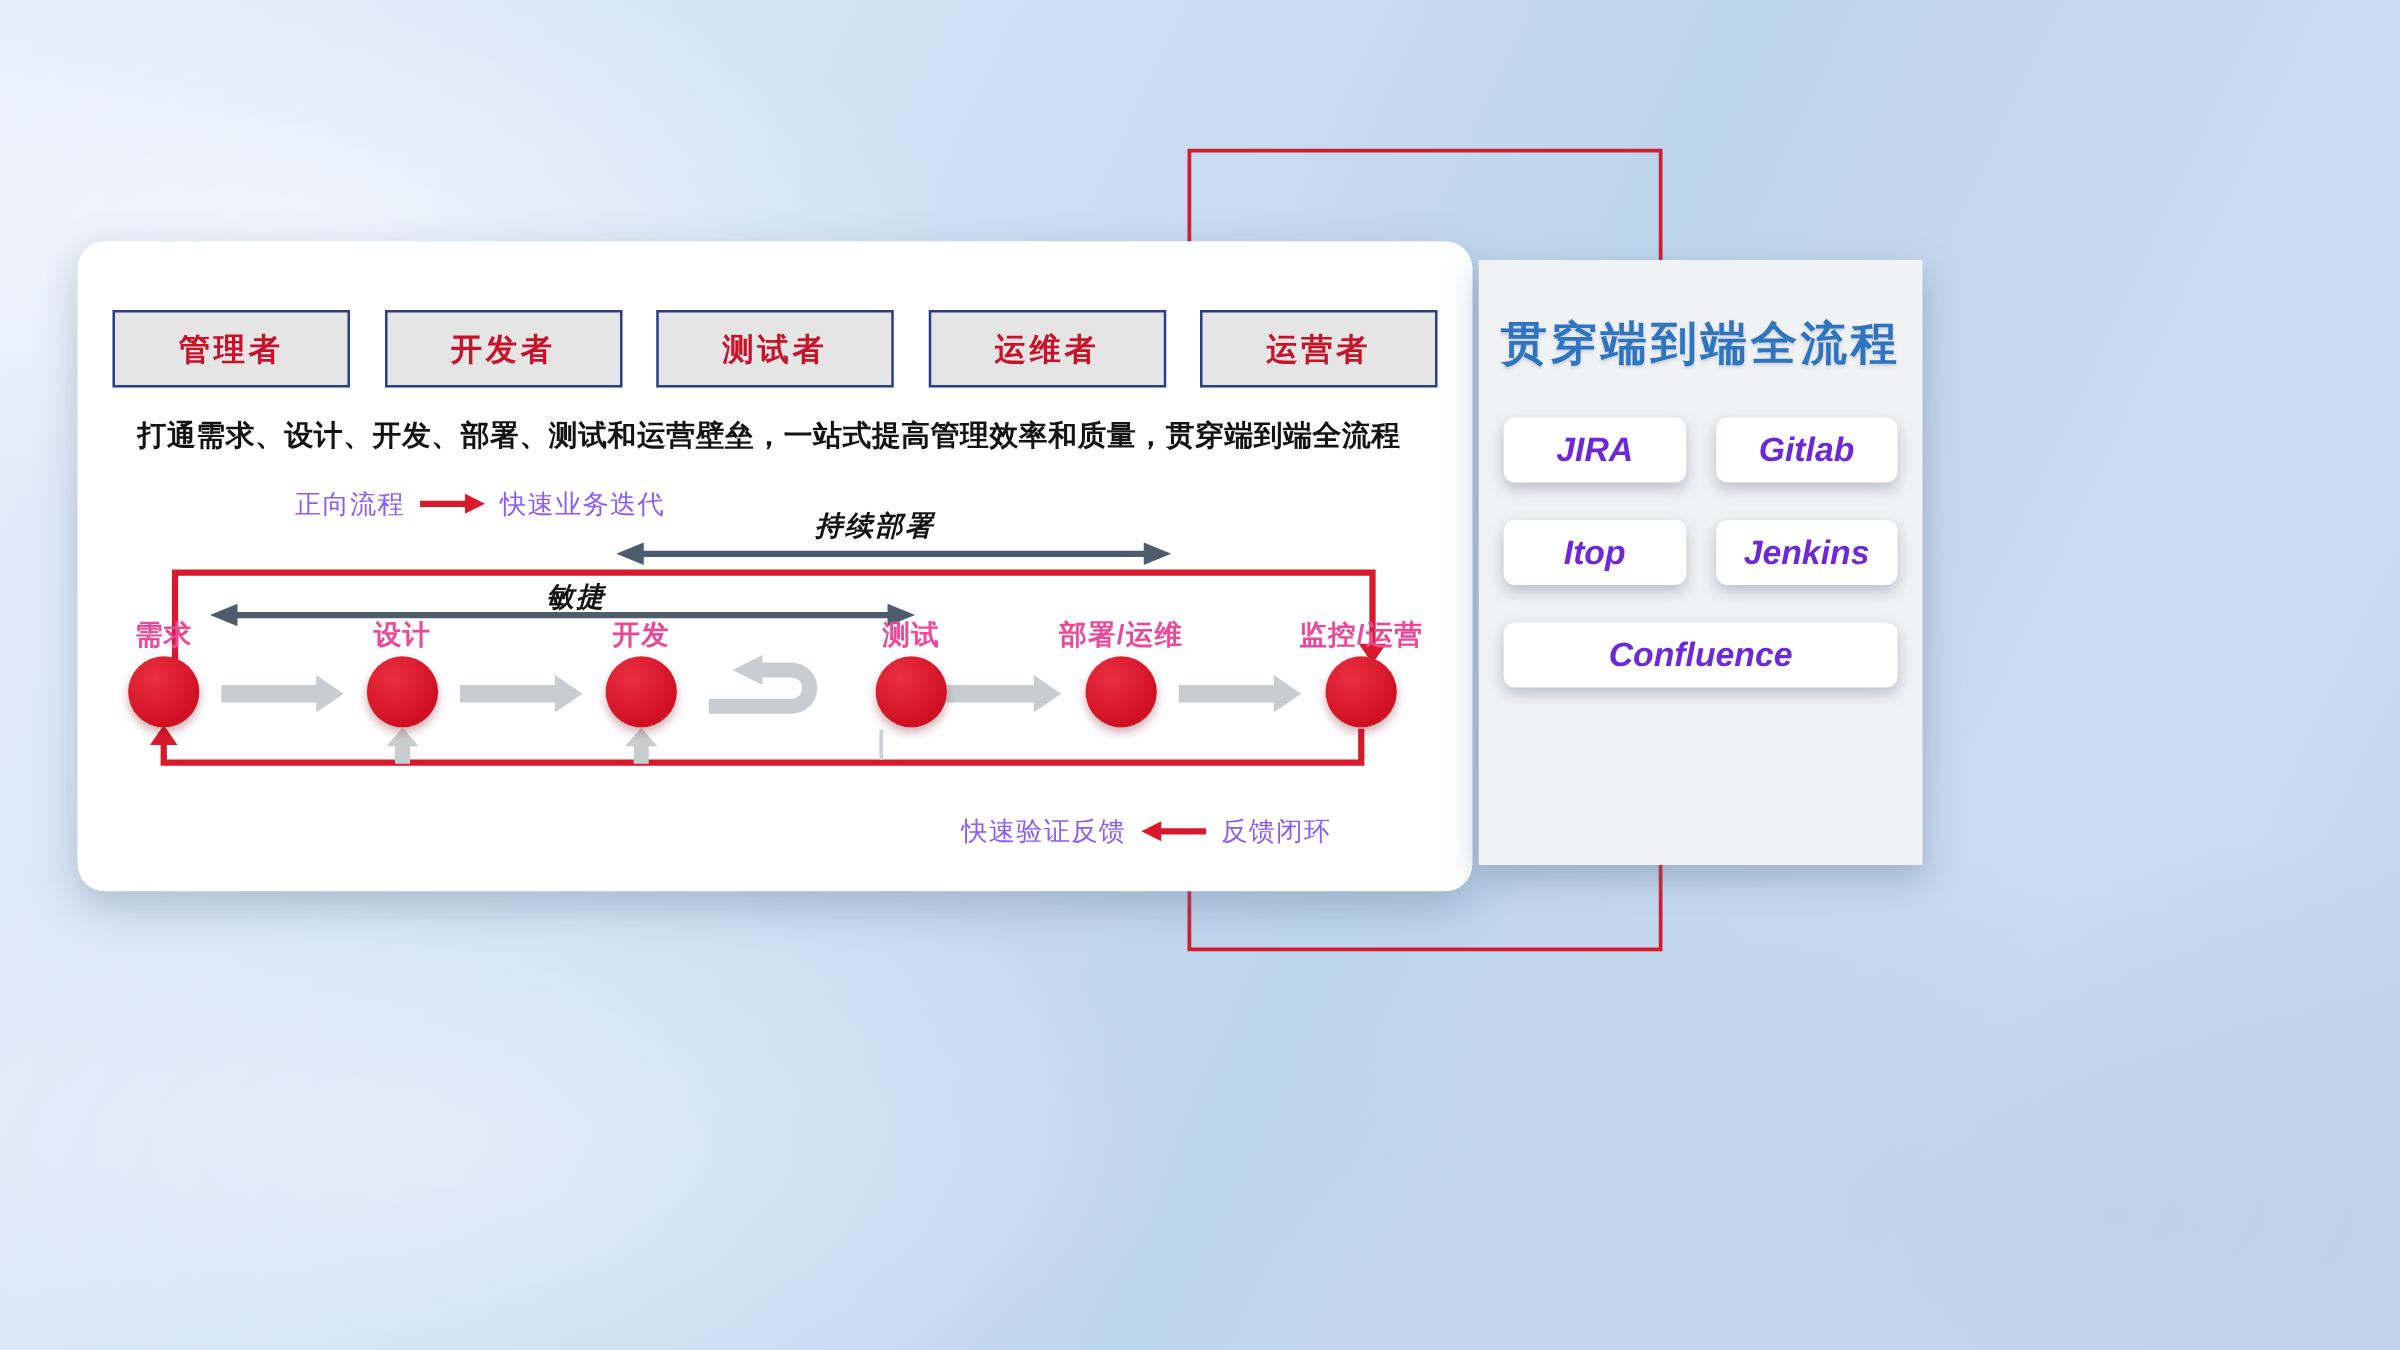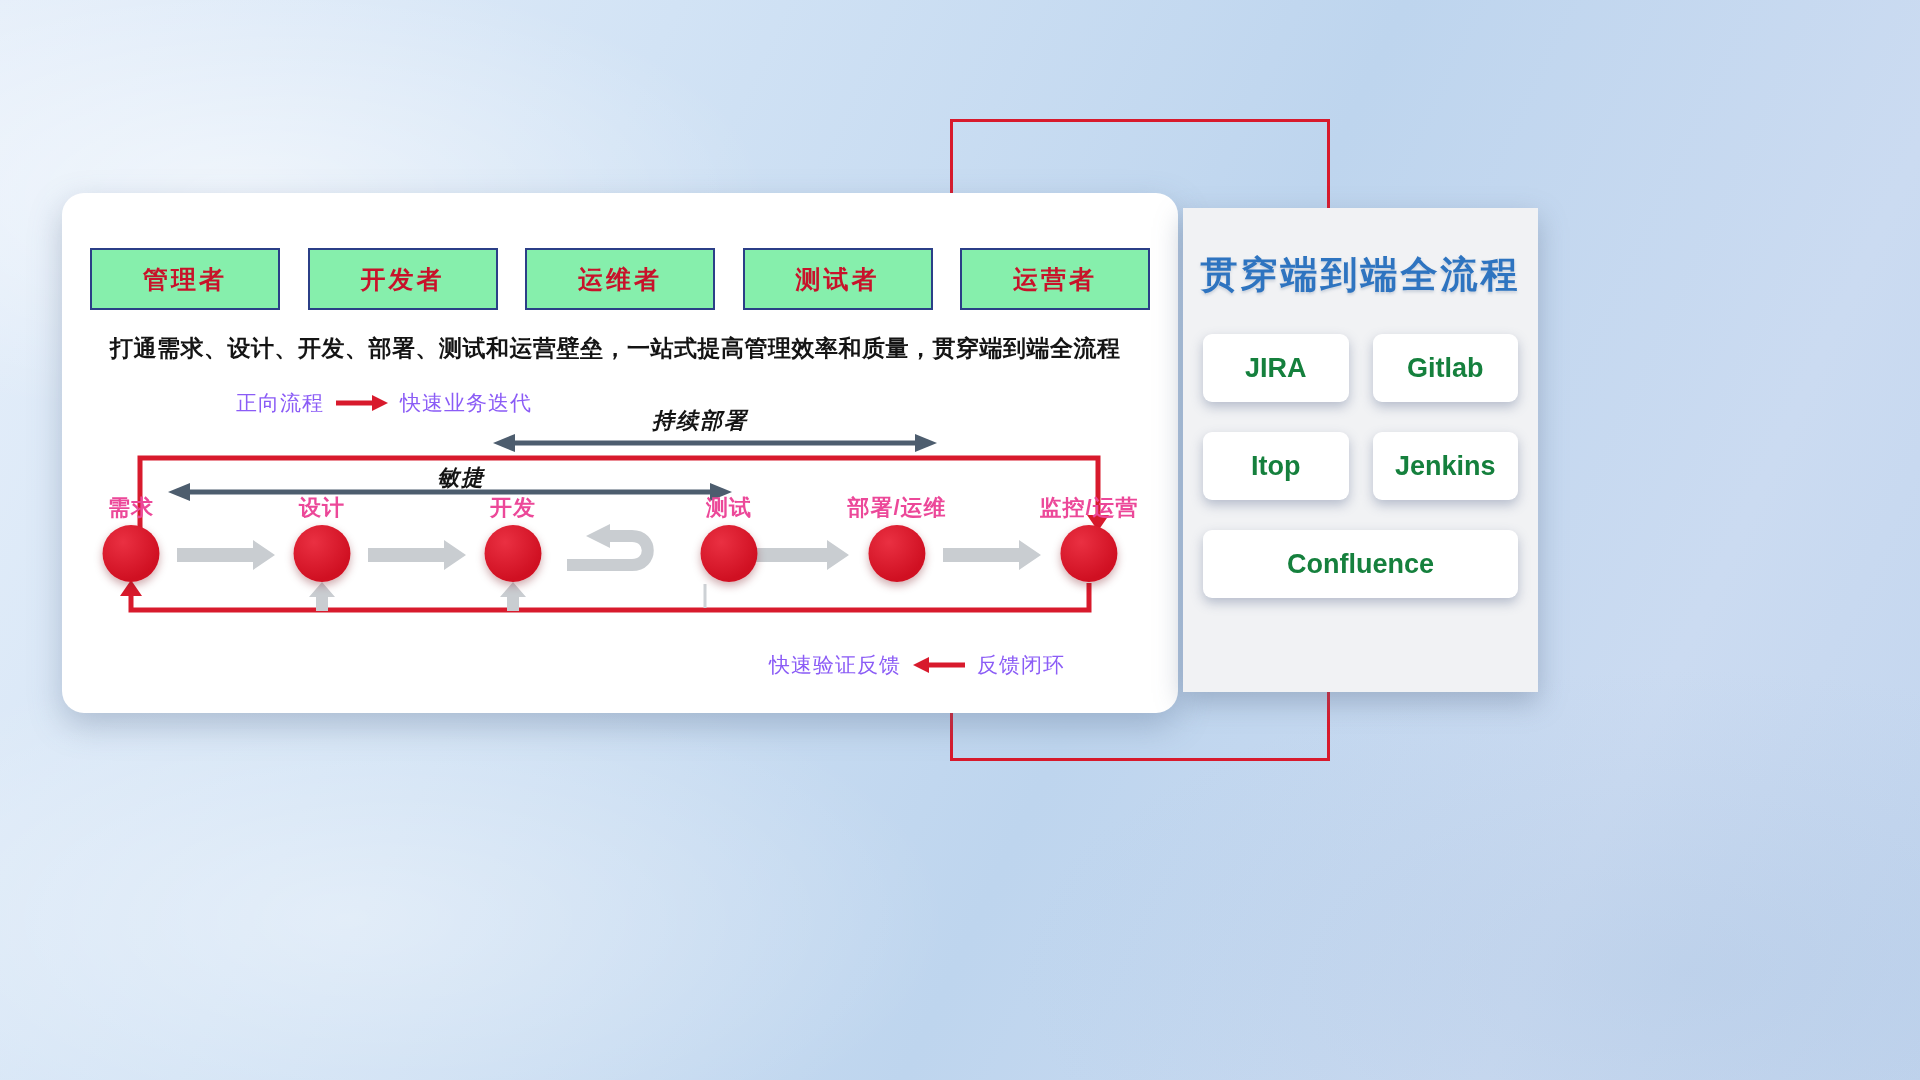--- a/index.html
+++ b/index.html
@@ -32,21 +32,21 @@
     box-shadow: 0 12px 32px rgba(90,110,140,0.35);
     z-index: 2;
   }
 
   .roles-row {
     position: absolute; left: 28px; top: 55px; width: 1060px;
     display: flex; justify-content: space-between;
   }
   .role-box {
     width: 190px; height: 62px;
-    border: 2px solid #2b3f87; background: #86efac;
+    border: 2px solid #2b3f87; background: #e5e5e5;
     display: flex; align-items: center; justify-content: center;
     color: #c8122a; font-size: 25px; font-weight: bold; letter-spacing: 3px;
   }
 
   .description {
     position: absolute; left: 48px; top: 140px; width: 1040px;
     color: #141414; font-size: 23px; font-weight: bold; letter-spacing: 0.5px;
     white-space: nowrap;
   }
 
@@ -95,46 +95,47 @@
     text-align: center; color: #2e74c0; font-weight: bold;
     font-size: 37px; letter-spacing: 3px; line-height: 74px;
     text-shadow: 0 2px 3px rgba(120,140,170,0.35);
   }
   .tools-grid {
     margin: 22px 20px 0 20px;
     display: grid; grid-template-columns: 1fr 1fr;
     column-gap: 24px; row-gap: 30px;
   }
   .tool-chip {
-    height: 68px; background: #ffffff; border-radius: 9px;
+    height: 52px; background: #ffffff; border-radius: 9px;
     display: flex; align-items: center; justify-content: center;
-    color: #15803d; font-size: 27px; font-weight: bold;
+    color: #6d28d9; font-size: 27px; font-weight: bold;
     box-shadow: 0 5px 12px rgba(110,125,155,0.45);
+    font-style: italic;
   }
   .tool-chip.full { grid-column: 1 / -1; }
 </style>
 </head>
 <body>
 
 <div class="red-frame"></div>
 
 <div class="main-panel">
 
   <div class="roles-row">
     <div class="role-box">
       <span>管理者</span>
     </div>
     <div class="role-box">
       <span>开发者</span>
     </div>
     <div class="role-box">
+      <span>测试者</span>
+    </div>
+    <div class="role-box">
       <span>运维者</span>
-    </div>
-    <div class="role-box">
-      <span>测试者</span>
     </div>
     <div class="role-box">
       <span>运营者</span>
     </div>
   </div>
 
   <div class="description">打通需求、设计、开发、部署、测试和运营壁垒，一站式提高管理效率和质量，贯穿端到端全流程</div>
 
   <div class="legend-row legend-forward">
     <span class="legend-text">正向流程</span>

